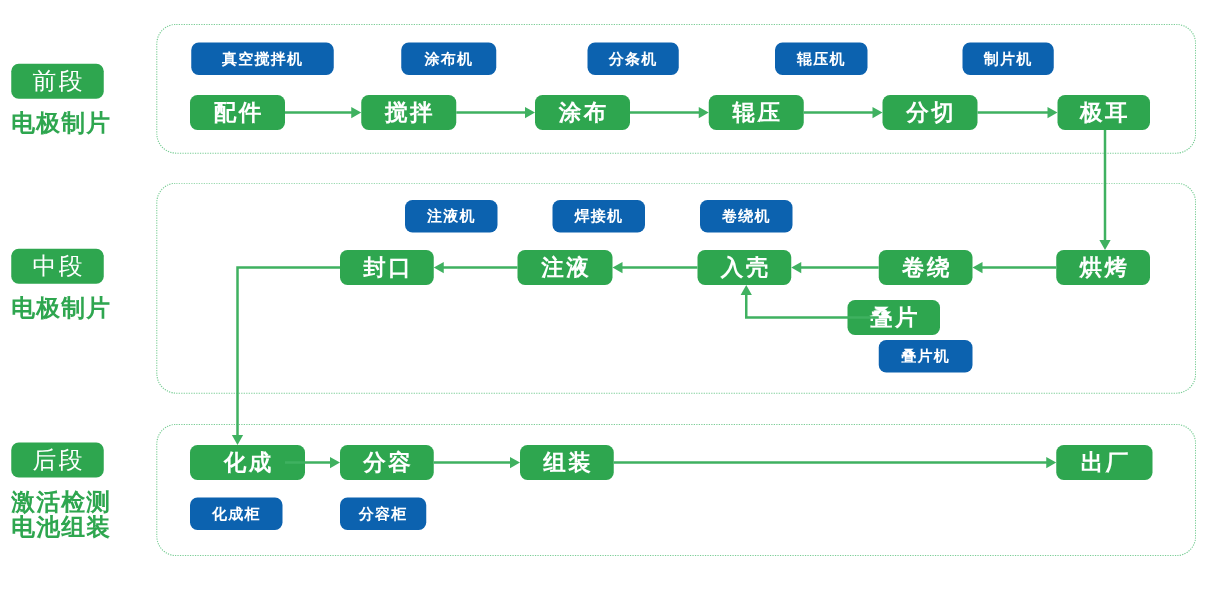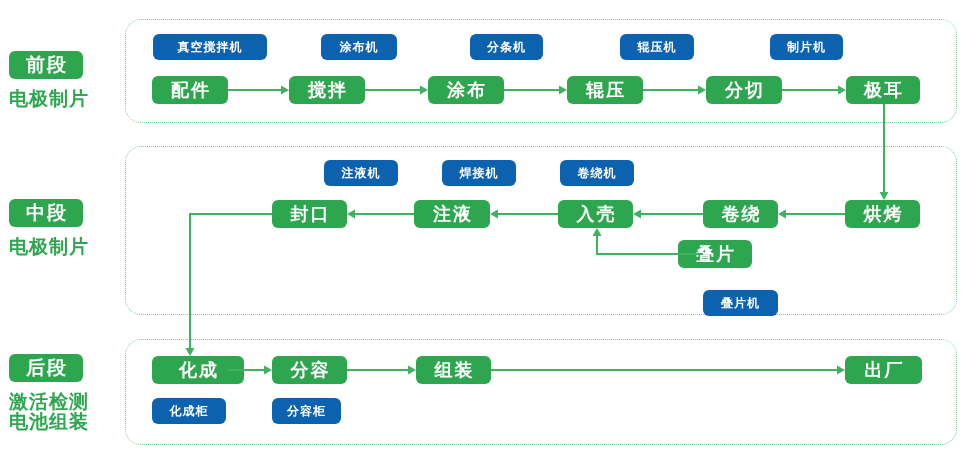--- a/index.html
+++ b/index.html
@@ -20,21 +20,21 @@
   }
   .tag {
     position: absolute;
     background: var(--step_green, #2ea64f);
     color: #ffffff;
     border-radius: 6px;
     display: flex;
     align-items: center;
     justify-content: center;
     font-size: 19px;
-    font-weight: bold;
+    font-weight: normal;
     letter-spacing: 2px;
     text-indent: 2px;
   }
   .sub {
     position: absolute;
     color: var(--label_green, #2ea64f);
     font-size: 19px;
     font-weight: bold;
     letter-spacing: 1px;
     white-space: nowrap;
@@ -105,21 +105,21 @@
   <div class="step" style="left:152px; top:76px; width:76px;">配件</div>
   <div class="step" style="left:289px; top:76px; width:76px;">搅拌</div>
   <div class="step" style="left:428px; top:76px; width:76px;">涂布</div>
   <div class="step" style="left:567px; top:76px; width:76px;">辊压</div>
   <div class="step" style="left:706px; top:76px; width:76px;">分切</div>
   <div class="step" style="left:846px; top:76px; width:74px;text-align:right;">极耳</div>
 
   <div class="machine" style="left:324px; top:160px; width:74px;">注液机</div>
   <div class="machine" style="left:442px; top:160px; width:74px;">焊接机</div>
   <div class="machine" style="left:560px; top:160px; width:74px;">卷绕机</div>
-  <div class="machine" style="left:703px; top:290px; width:75px;">叠片机</div>
+  <div class="machine" style="left:703px; top:272px; width:75px;">叠片机</div>
 
   <div class="step" style="left:845px; top:200px; width:75px;">烘烤</div>
   <div class="step" style="left:703px; top:200px; width:75px;">卷绕</div>
   <div class="step" style="left:558px; top:200px; width:75px;">入壳</div>
   <div class="step" style="left:414px; top:200px; width:76px;">注液</div>
   <div class="step" style="left:272px; top:200px; width:75px;">封口</div>
   <div class="step" style="left:678px; top:240px; width:74px;">叠片</div>
 
   <div class="step" style="left:152px; top:356px; width:92px;">化成</div>
   <div class="step" style="left:272px; top:356px; width:75px;">分容</div>

